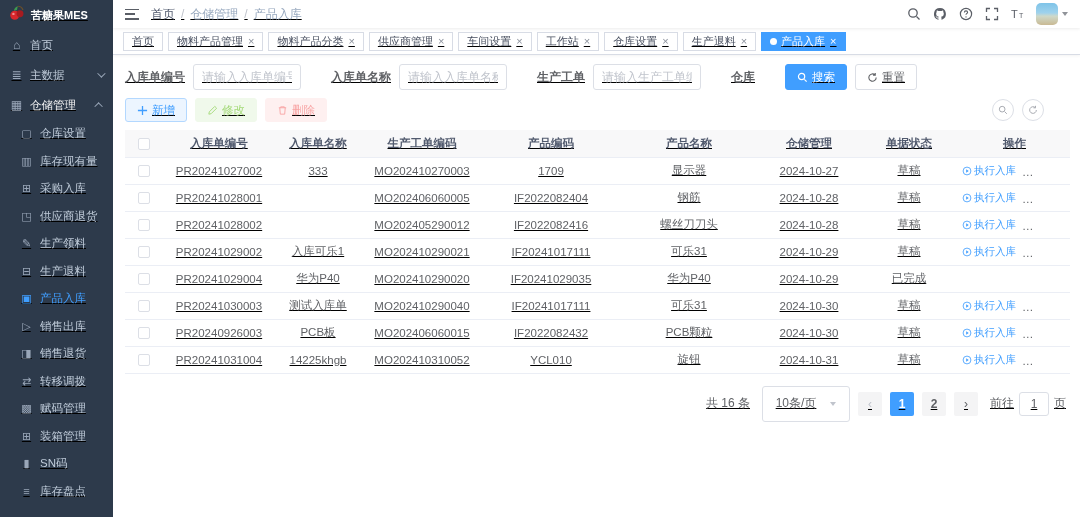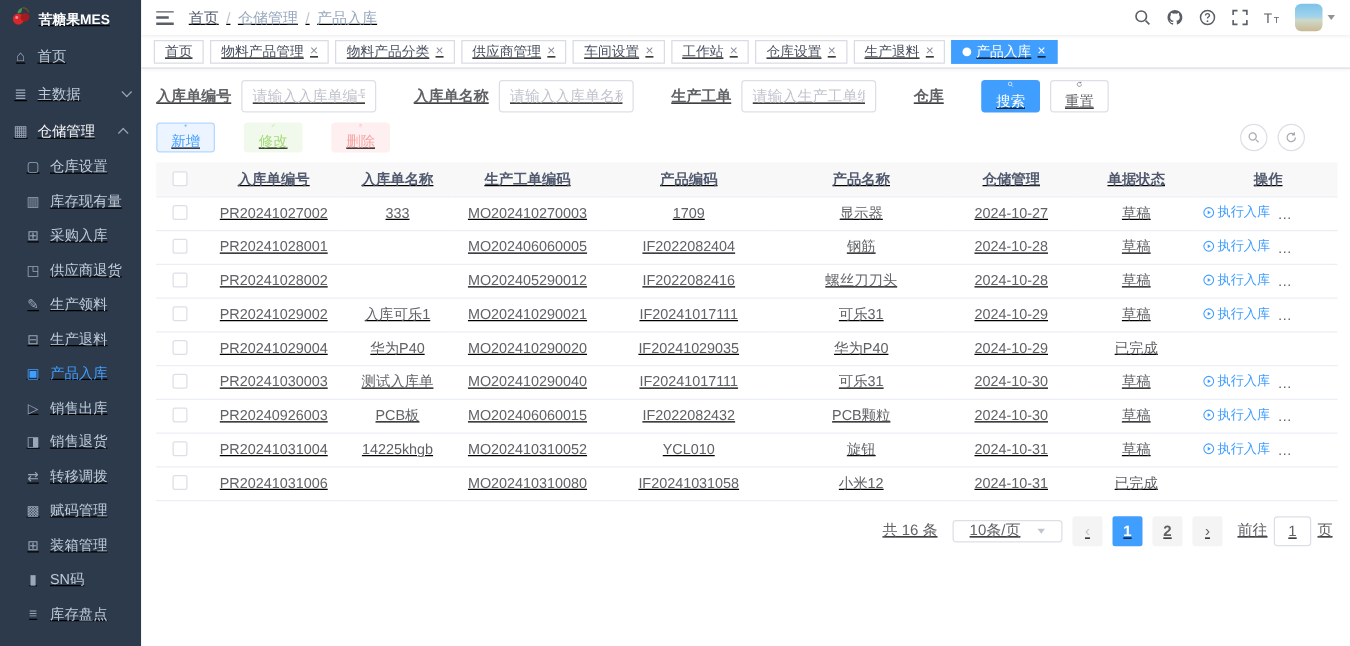--- a/index.html
+++ b/index.html
@@ -68,28 +68,28 @@
   .filters { display:flex; align-items:center; gap:8px; margin-bottom:8px; }
   .f-item { display:flex; align-items:center; gap:8px; margin-right:22px; }
   .f-label { font-size:12px; font-weight:bold; color:#606266; white-space:nowrap; }
   .f-input { width:108px; height:26px; border:1px solid #dcdfe6; border-radius:3px;
     padding:12px 8px; font-size:12px; color:#606266; outline:none;
     font-family:"Liberation Sans","DejaVu Sans",sans-serif;}
   .f-input::placeholder { color:#c0c4cc; }
   .btn { height:26px; border-radius:3px; font-size:11.5px; padding:0 11px;
     display:inline-flex; align-items:center; gap:4px; cursor:pointer; border:1px solid #dcdfe6;
     background:#fff; color:#606266; white-space:nowrap;
-    font-family:"Liberation Sans","DejaVu Sans",sans-serif;flex-direction:column;}
+    font-family:"Liberation Sans","DejaVu Sans",sans-serif;}
   .btn svg { width:11px; height:11px; }
   .btn-primary { background:#409eff; border-color:#409eff; color:#fff; }
   .btn-plain-blue  { background:#ecf5ff; border-color:#b3d8ff; color:#409eff; height:24px;}
   .btn-plain-green { background:#f0f9eb; border-color:#f0f9eb; color:#a4da78; height:24px;}
   .btn-plain-red   { background:#fef0f0; border-color:#fef0f0; color:#f8a4a4; height:24px;}
 
-  .toolbar { display:flex; align-items:center; gap:23px; margin-bottom:8px; }
+  .toolbar { display:flex; align-items:center; gap:8px; margin-bottom:8px; }
   .toolbar-right { margin-left:auto; display:flex; gap:8px; padding-right:26px;}
   .mini-circle { width:22px; height:22px; border-radius:50%; border:1px solid #dcdfe6;
     background:#fff; color:#a8abb2; display:flex; align-items:center; justify-content:center;
     cursor:pointer; }
   .mini-circle svg { width:10px; height:10px; }
 
   
   table { width:100%; border-collapse:collapse; table-layout:fixed; }
   thead th { background:#f8f8f9; color:#515a6e; font-size:11.5px; font-weight:bold;
     height:27px; text-align:center; border-bottom:1px solid #ebeef5; }
@@ -98,21 +98,21 @@
   .checkbox { width:12px; height:12px; border:1px solid #dcdfe6; border-radius:2px;
     display:inline-block; background:#fff; cursor:pointer; vertical-align:middle;}
   .op { color:#409eff; text-decoration:none; font-size:10.5px; cursor:pointer;
     display:inline-flex; align-items:center; gap:2px; margin:0 3px; white-space:nowrap;}
   .op svg { width:10px; height:10px; }
 
   
   .pagination { display:flex; align-items:center; justify-content:flex-end; gap:8px;
     margin:12px 4px 0 0; font-size:12px; color:#606266; }
   .pg-total { margin-right:4px; }
-  .pg-size { width:88px; height:18px; border:1px solid #dcdfe6; border-radius:3px;
+  .pg-size { width:88px; height:36px; border:1px solid #dcdfe6; border-radius:3px;
     display:flex; align-items:center; justify-content:center; gap:14px; cursor:pointer;
     color:#606266; background:#fff; }
   .pg-size .caret { border-top-color:#c0c4cc; }
   .pg-btn { min-width:24px; height:24px; background:#f4f4f5; border-radius:2px; border:none;
     display:flex; align-items:center; justify-content:center; font-size:12px; color:#606266;
     cursor:pointer; }
   .pg-btn.disabled { color:#c0c4cc; }
   .pg-page { min-width:24px; height:24px; background:#f4f4f5; border-radius:2px;
     display:flex; align-items:center; justify-content:center; font-size:12px; color:#606266;
     cursor:pointer; font-weight:bold;}
@@ -529,31 +529,20 @@
      <td>草稿</td>
      <td><a class="op"><svg viewBox="0 0 12 12">
                     <circle cx="6" cy="6" r="4.7" stroke="currentColor" fill="none" stroke-width="1"></circle>
                     <path d="M5 4l3 2-3 2z" fill="currentColor"></path>
                   </svg>执行入库</a><a class="op"><svg viewBox="0 0 12 12">
                     <path d="M8.5 1.5l2 2L4.5 9.5 2 10l.5-2.5z" stroke="currentColor" stroke-width="1" fill="none"></path>
                   </svg>修改</a><a class="op"><svg viewBox="0 0 12 12">
                     <path d="M2 3h8M4 3V2h4v1M3 3l.6 7h4.8L9 3" stroke="currentColor" stroke-width="1" fill="none"></path>
                   </svg>删除</a></td>
             </tr>
-            <tr>
-              <td><span class="checkbox"></span></td>
-     <td>PR20241031006</td>
-     <td></td>
-     <td>MO202410310080</td>
-     <td>IF20241031058</td>
-     <td>小米12</td>
-     <td>2024-10-31</td>
-     <td>已完成</td>
-     <td></td>
-            </tr>
           </tbody>
       </table>
 
       <div class="pagination">
         <span class="pg-total">共 16 条</span>
         <div class="pg-size">
           <span>10条/页</span>
           <span class="caret"></span>
         </div>
         <button class="pg-btn disabled">‹</button>

